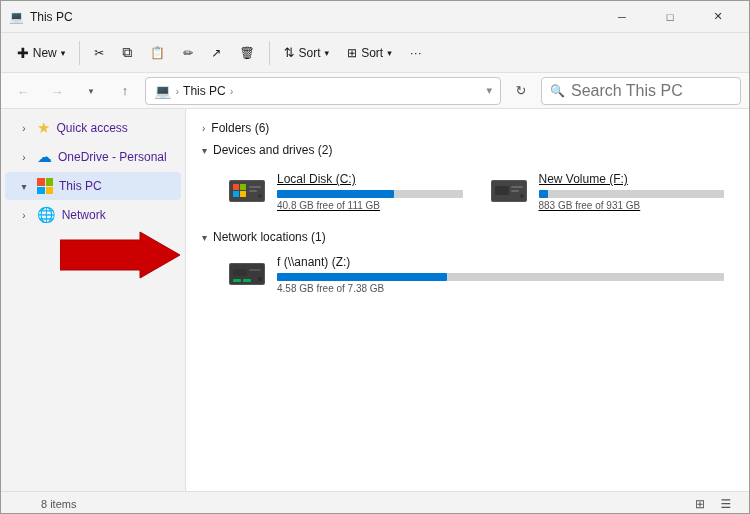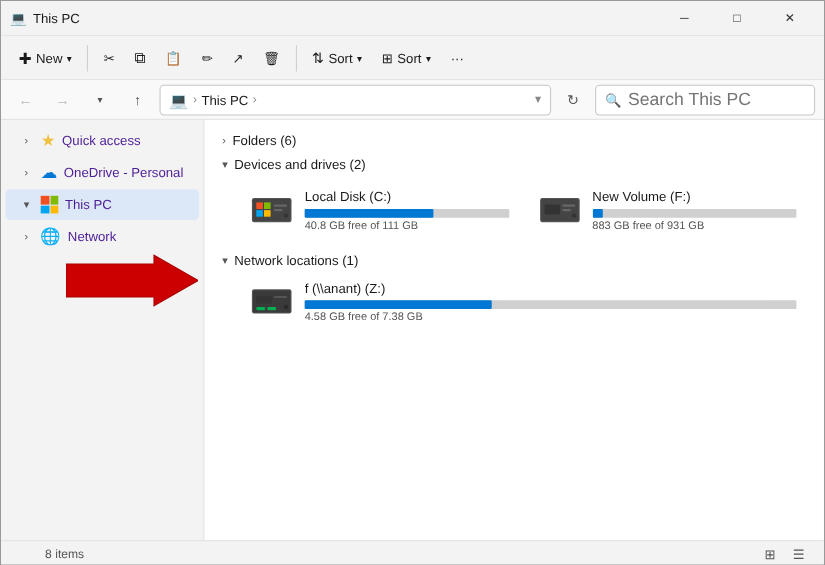--- a/index.html
+++ b/index.html
@@ -228,20 +228,21 @@
       padding: 4px 0 8px 16px;
     }
     .drive-item {
       display: flex;
       align-items: center;
       gap: 10px;
       padding: 6px 8px;
       border: 1px solid transparent;
       border-radius: 4px;
       cursor: pointer;
+      text-decoration: underline;
     }
     .drive-icon {
       width: 40px;
       height: 36px;
       flex-shrink: 0;
     }
     .drive-info { flex: 1; min-width: 0; }
     .drive-name { font-size: 12px; color: #1a1a1a; margin-bottom: 4px; white-space: nowrap; overflow: hidden; text-overflow: ellipsis; }
     .drive-bar-container {
       width: 100%;

